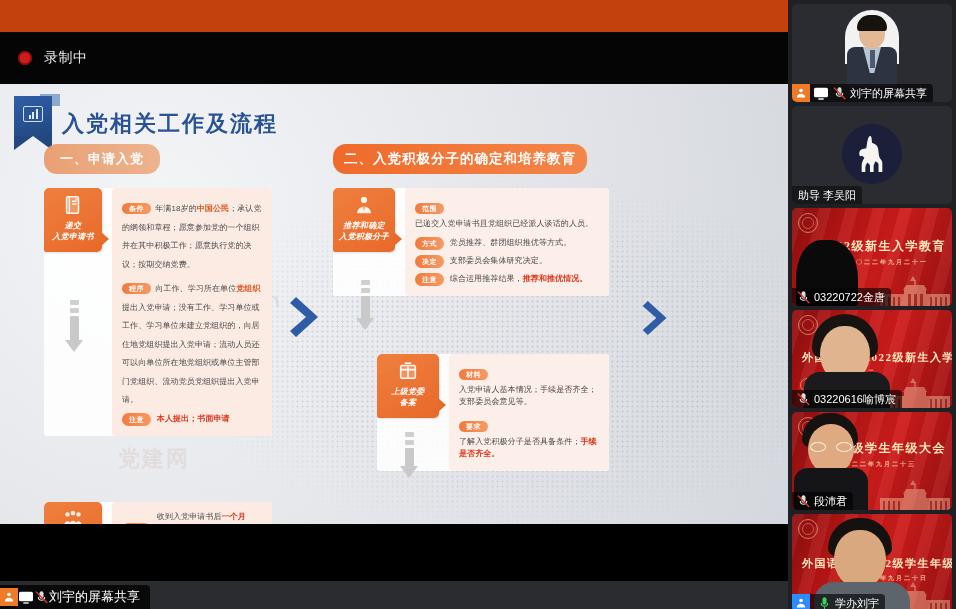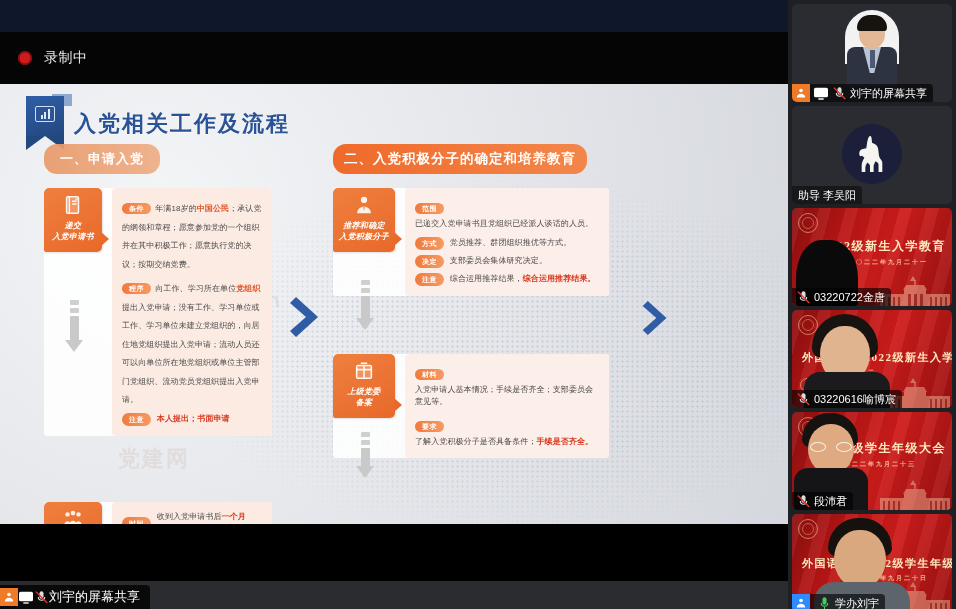--- a/index.html
+++ b/index.html
@@ -7,21 +7,21 @@
     width: 956px; height: 609px;
     background: #000;
     font-family: "Liberation Sans", "DejaVu Sans", sans-serif;
     overflow: hidden;
   }
   #app { position: relative; width: 956px; height: 609px; background: #0c0c0c; }
 
   
   .stage {
     position: absolute; left: 0; top: 0; width: 788px; height: 609px;
-    background: #0f172a;
+    background: #c2410c;
   }
   .rec-bar {
     position: absolute; left: 0; top: 32px; width: 788px; height: 52px;
     background: #050505; display: flex; align-items: center; padding-left: 18px; gap: 12px;
   }
   .rec-dot {
     width: 14px; height: 14px; border-radius: 50%;
     background: #cf1b1b; box-shadow: 0 0 0 1.5px #7c0d0d inset;
   }
   .rec-text { color: #e9e9e9; font-size: 14px; letter-spacing: .5px; }
@@ -45,21 +45,21 @@
     position:absolute; color: rgba(170,160,155,.18); font-size: 30px; font-weight: 700;
     letter-spacing: 2px; user-select:none;
   }
   .wm1 { left: 176px; top: 148px; transform: rotate(-8deg); font-size: 26px; }
   .wm2 { left: 176px; top: 210px; transform: rotate(-8deg); font-size: 22px; }
   .wm3 { left: 430px; top: 300px; font-size: 40px; color: rgba(180,172,168,.13); }
   .wm4 { left: 118px; top: 360px; font-size: 22px; color: rgba(184,150,130,.16); }
 
   
   .slide-title-wrap {
-    position: absolute; left: 26px; top: 12px; display: flex; align-items: center; gap: 10px;
+    position: absolute; left: 14px; top: 12px; display: flex; align-items: center; gap: 10px;
   }
   .title-badge { position: relative; width: 38px; height: 56px; }
   .title-badge .flag {
     position: absolute; left: 0; top: 0; width: 38px; height: 40px;
     background: linear-gradient(160deg, #2f5fa8 0%, #23477f 100%);
   }
   .title-badge .flag:after {
     content: ""; position: absolute; left: 0; top: 40px;
     border-left: 19px solid #23477f; border-right: 19px solid #23477f;
     border-bottom: 14px solid transparent;
@@ -117,21 +117,21 @@
   .tag-ico { width: 22px; height: 22px; opacity: .95; }
   .tag-ico svg { width: 100%; height: 100%; display:block; }
   .tag-label { font-size: 8px; line-height: 11px; font-weight: 700; letter-spacing: .3px; font-style: italic; }
 
   .panel {
     flex: 1; margin-left: 10px; background: #fbebe3; border-radius: 4px;
     padding: 9px 10px 10px; min-height: 64px;
   }
   .panel.c2 { background: #fceee8; }
 
-  .pr { display: flex; align-items: center; gap: 6px; margin-bottom: 5px; }
+  .pr { display: flex; align-items: flex-end; gap: 6px; margin-bottom: 5px; }
   .pr:last-child { margin-bottom: 0; }
   .chip {
     flex: 0 0 auto; background: linear-gradient(90deg,#f07a3d,#f69a63);
     color:#fff; font-size: 7px; font-weight:700; border-radius: 7px;
     padding: 2px 7px; line-height: 9px; letter-spacing: .4px; white-space: nowrap;
   }
   .ptxt { font-size: 8px; line-height: 12.5px; color: #4b4b4b; letter-spacing: .1px; }
   .ptxt .hl { color: #d9381e; font-weight: 700; }
   .ptxt .hl2 { color: #e05a2b; font-weight: 700; }
   .pblock { margin-bottom: 6px; }
@@ -382,33 +382,33 @@
               <div class="pr">
                 <span class="chip">方式</span>
                 <span class="ptxt">党员推荐、群团组织推优等方式。</span>
               </div>
               <div class="pr">
                 <span class="chip">决定</span>
                 <span class="ptxt">支部委员会集体研究决定。</span>
               </div>
               <div class="pr">
                 <span class="chip">注意</span>
-                <span class="ptxt"><span>综合运用推荐结果，</span><span class="hl">综合运用推荐结果。</span></span>
+                <span class="ptxt"><span>综合运用推荐结果，</span><span class="hl">推荐和推优情况。</span></span>
               </div>
             </div>
           </div>
           <div class="arrow-down" style="top:92px; left:24px;">
             <div class="seg"></div>
               <div class="seg"></div>
             <div class="stem" style="height:22px"></div>
             <div class="head"></div>
           </div>
         </div>
 
-        <div class="card" style="margin-top:58px;">
+        <div class="card" style="margin-top:58px;margin-left:44px;">
           <div class="row">
             <div class="tag wide">
               <span class="tag-ico">
                 <svg viewBox="0 0 24 24" fill="none" stroke="#fff" stroke-width="1.7">
                   <rect x="4" y="6" width="16" height="14" rx="1.4" fill="rgba(255,255,255,.22)"></rect>
                   <path d="M4 10.5h16M12 6v14"></path>
                   <path d="M8.5 3.5h7"></path>
                 </svg>
               </span>
               <span class="tag-label">上级党委<br>备案</span>

